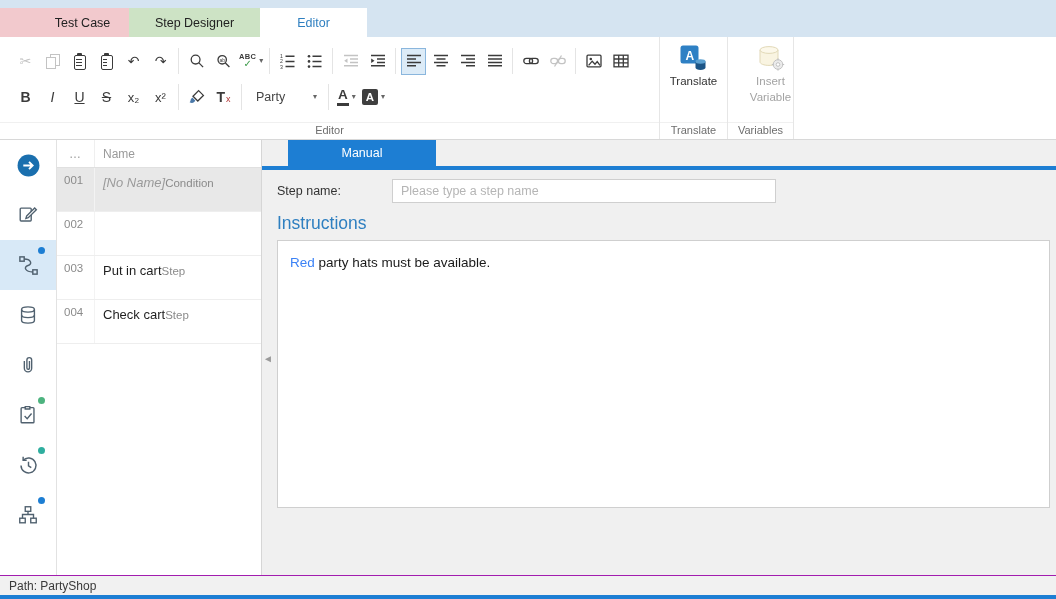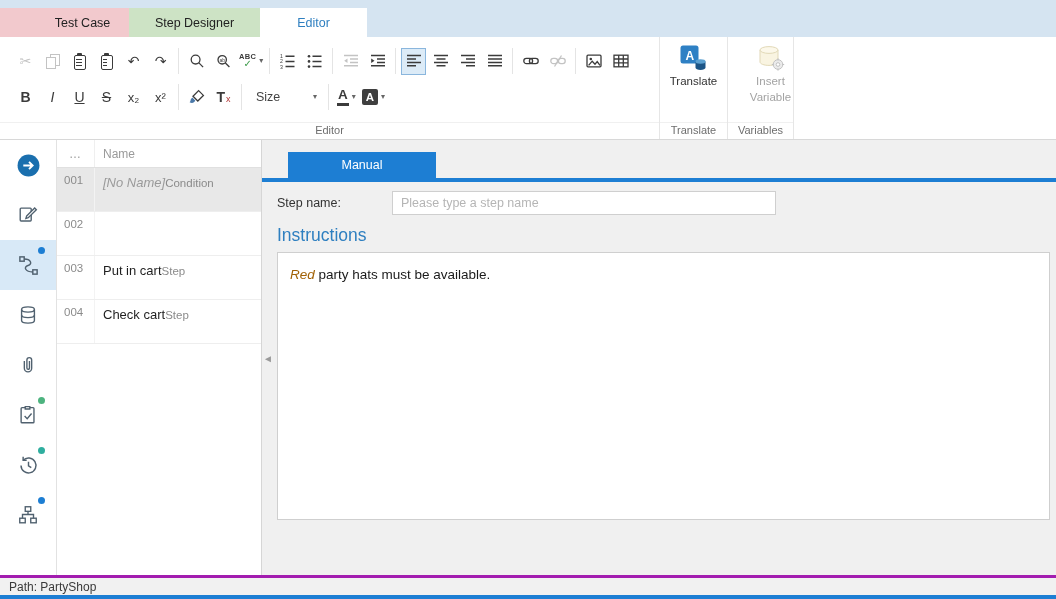--- a/index.html
+++ b/index.html
@@ -73,36 +73,36 @@
 .srow{display:flex;border-bottom:1px solid #eeeeee;height:44px;}
 .srow.selected{background:#e8e8e8;}
 .srow .num{width:38px;padding:6px 0 0 7px;color:#8b8b8b;font-size:11.5px;border-right:1px solid #f3f3f3;}
 .srow .txt{flex:1;padding:5px 8px 0 8px;overflow:hidden;}
 .srow .nm{font-size:13px;color:#1f1f1f;line-height:17px;white-space:nowrap;}
 .srow .nm.noname{color:#9a9a9a;font-style:italic;}
 .srow .tp{font-size:11.5px;color:#8b8b8b;line-height:15px;}
 
 
 .content{position:absolute;left:262px;top:140px;right:0;height:435px;background:#f0f0f0;}
-.ctabs{display:flex;gap:15px;padding:12px 0 0 26px;}
+.ctabs{display:flex;gap:15px;padding:0 0 0 26px;}
 .ctab{height:26px;display:flex;align-items:center;justify-content:center;font-size:12.5px;}
 .ctab-manual{width:148px;background:#1d7ed3;color:#fff;}
 .ctab-automated{width:185px;background:#d8d8d8;color:#737373;}
 .blue-rule{height:4px;background:#1d7ed3;}
 .namerow{display:flex;align-items:center;margin:9px 0 0 15px;}
 .namerow label{width:115px;font-size:12.5px;color:#333;}
 .step-input{width:384px;height:24px;border:1px solid #cfcfcf;padding:0 8px;font-size:12.5px;color:#333;background:#fff;outline:none;}
 .step-input::placeholder{color:#b5b5b5;}
 .instr-title{margin:10px 0 6px 15px;font-size:17.5px;color:#2e7fc0;font-weight:normal;}
 .instr-box{margin:0 6px 0 15px;height:268px;background:#fff;border:1px solid #cfcfcf;padding:14px 12px;font-size:13.5px;color:#1a1a1a;}
-.red{color:#a16207;font-style:italic;}
+.red{color:#3b82f6;}
 .collapse{position:absolute;left:1px;top:214px;font-size:10px;color:#9a9a9a;line-height:1;}
 
 
-.statusbar{position:absolute;left:0;top:575px;width:100%;height:20px;background:#f1f1f1;border-top:3px solid #a21caf;display:flex;justify-content:space-between;align-items:center;padding:0 9px;font-size:12px;color:#3a3a3a;}
+.statusbar{position:absolute;left:0;top:575px;width:100%;height:20px;background:#f1f1f1;border-top:1px solid #a21caf;display:flex;justify-content:space-between;align-items:center;padding:0 9px;font-size:12px;color:#3a3a3a;}
 .accent{position:absolute;left:0;top:595px;width:100%;height:4px;background:#1d7ed3;}
 svg{flex:none;}
 </style>
 </head>
 <body>
 
 <div class="app">
 
   <div class="tabbar">
     <div class="tab t-red">Test Case</div>
@@ -258,21 +258,21 @@
                 <path d="M9.6 1.6l4.8 4.8-5.6 5.6-4.8-4.8z"></path>
                 <path d="M3.4 8.6L2 10c-.9.9.2 1.7-1.4 3.3 1.7 1.2 3.4.9 4.3 0l1.5-1.5z" fill="#4a78a8" stroke="none"></path>
               </svg>
             </button>
           <button class="rbtn">
               <span class="g b">T</span>
               <span class="clear-x">x</span>
             </button>
           <span class="rsep"></span>
           <button class="size-combo">
-              <span>Size</span>
+              <span>Party</span>
               <span class="dd">▾</span>
             </button>
           <span class="rsep"></span>
           <button class="rbtn">
               <span class="a-under">A</span>
               <span class="dd">▾</span>
             </button>
           <button class="rbtn">
               <span class="a-box">A</span>
               <span class="dd">▾</span>

